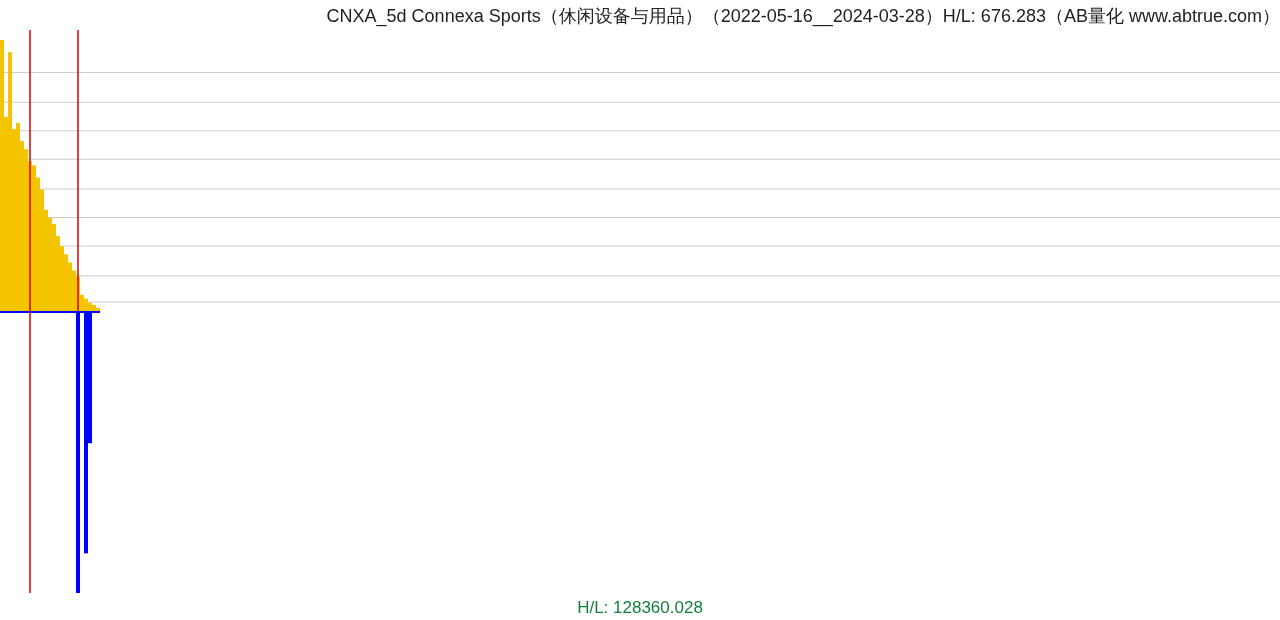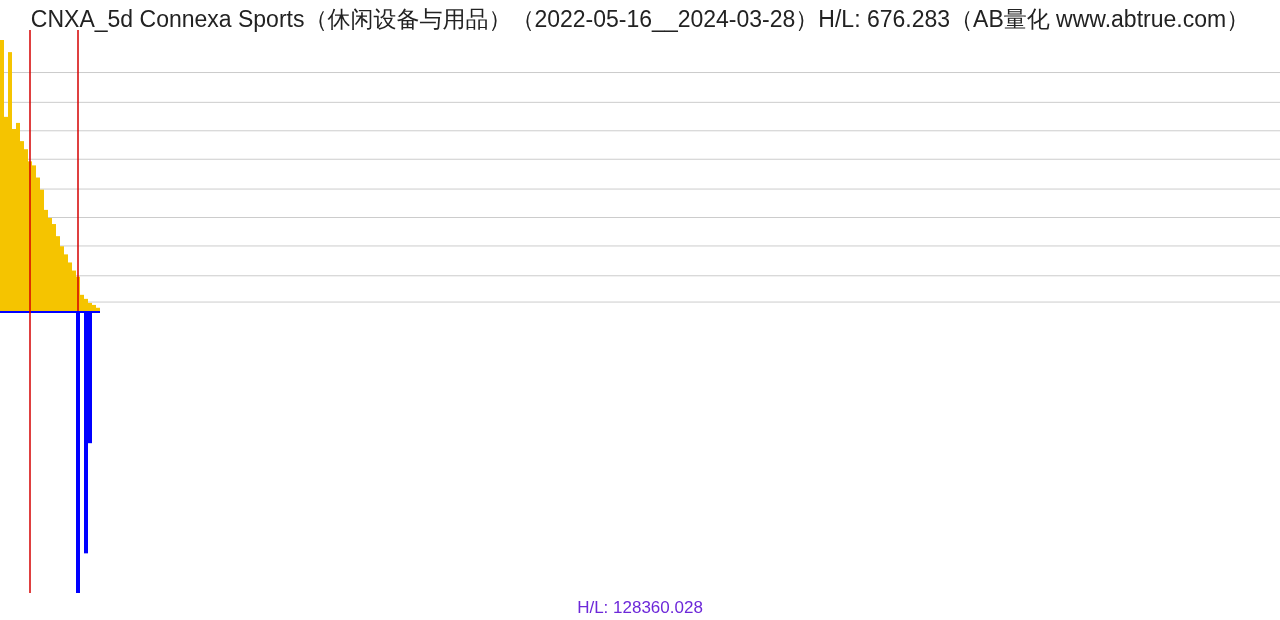--- a/index.html
+++ b/index.html
@@ -1,17 +1,17 @@
 <!DOCTYPE html>
 <html><head>
 <meta charset="utf-8">
 <style>
   html,body{margin:0;padding:0;width:1280px;height:620px;background:#fff;font-family:Arial,"Helvetica Neue",Helvetica,sans-serif;overflow:hidden}
-  .title{position:absolute;top:4px;left:0;width:100%;text-align:center;font-size:23px;color:#222}
-  .footer{position:absolute;bottom:2px;left:0;width:100%;text-align:center;font-size:17px;color:#6d28d9}
+  .title{position:absolute;top:4px;left:0;width:100%;text-align:right;font-size:18px;color:#222}
+  .footer{position:absolute;bottom:2px;left:0;width:100%;text-align:center;font-size:17px;color:#15803d}
   .chart-area{position:absolute;top:28px;left:0;width:1280px;height:570px}
   svg{position:absolute;top:0;left:0}
 </style>
 </head>
 <body>
 
 <div class="title">CNXA_5d Connexa Sports（休闲设备与用品）（2022-05-16__2024-03-28）H/L: 676.283（AB量化  www.abtrue.com）</div>
 
 <div class="chart-area">
   <svg id="svg-chart" width="1280" height="570">

